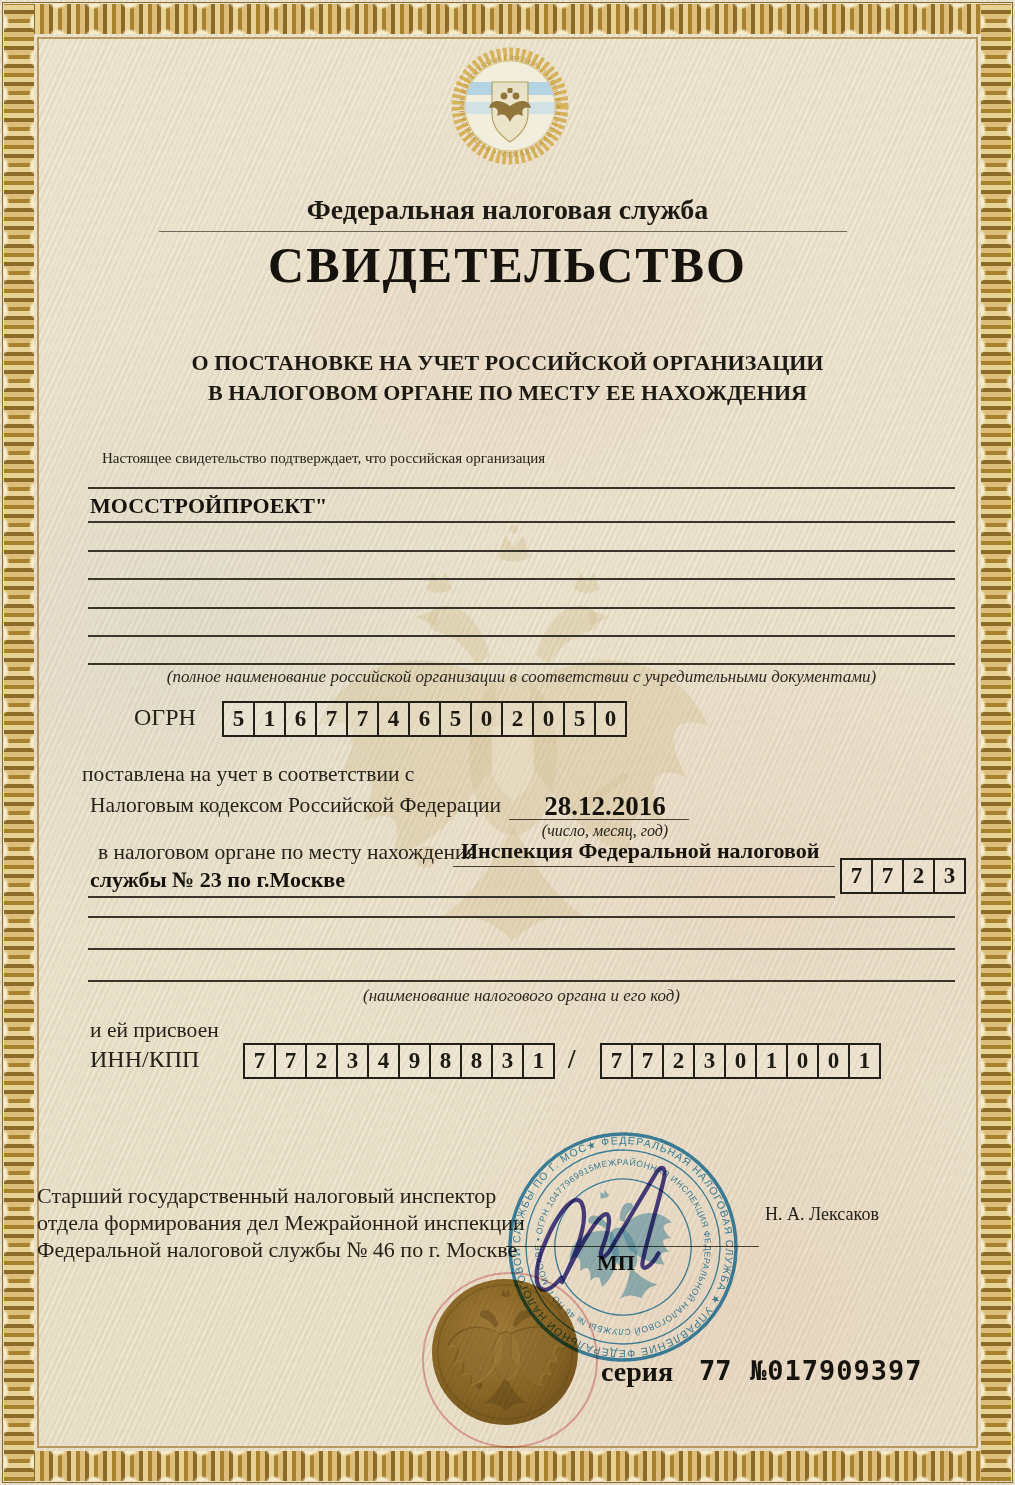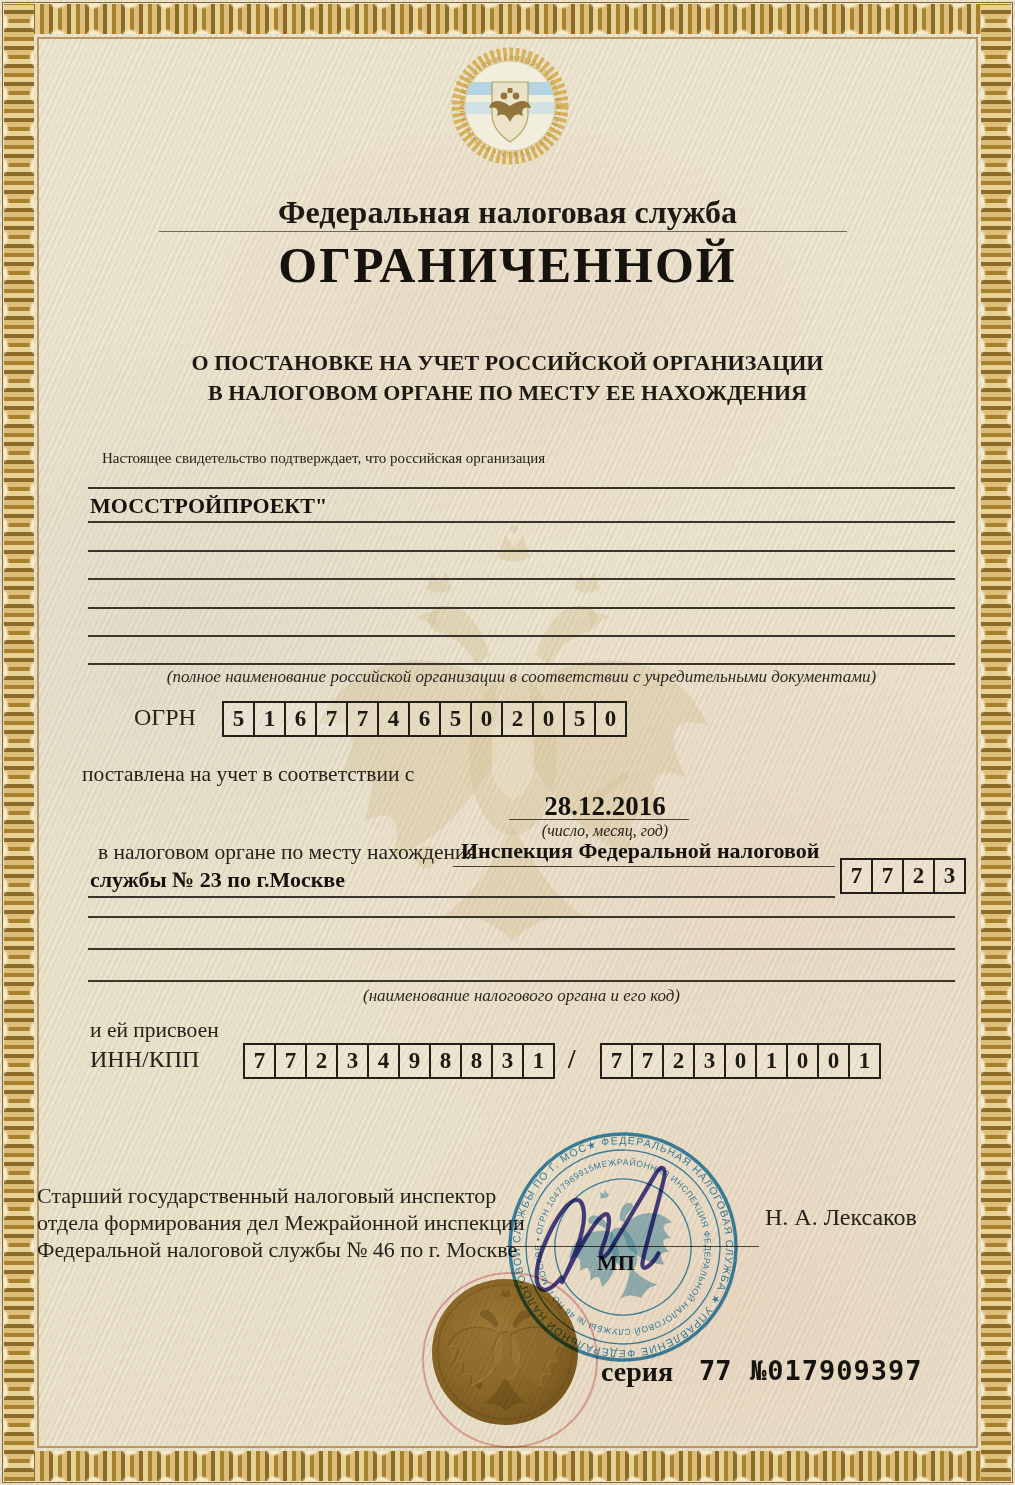--- a/index.html
+++ b/index.html
@@ -94,23 +94,23 @@
     <path d="M44,38 h36 v32 c0,13 -9,22 -18,28 -9,-6 -18,-15 -18,-28 z" fill="#ece4c6" stroke="#b09a55" stroke-width="1.2" opacity=".9"></path>
     <g fill="#8e7033" opacity=".95">
       <path d="M62,62 C51,54 43,56 41,64 C49,62 51,66 49,72 C56,68 59,72 62,78 C65,72 68,68 75,72 C73,66 75,62 83,64 C81,56 73,54 62,62 z"></path>
       <circle cx="56" cy="52" r="3.4"></circle>
         <circle cx="68" cy="52" r="3.4"></circle>
       <rect x="59.5" y="44" width="5" height="5" rx="1"></rect>
     </g>
   </svg>
 
 
-  <div class="abs ctr b" style="top:194px;font-size:32px;color:#1d1a14;">Федеральная налоговая служба</div>
+  <div class="abs ctr b" style="top:194px;font-size:28px;color:#1d1a14;">Федеральная налоговая служба</div>
   <div class="abs" style="top:231px;left:159px;width:688px;border-top:1px solid #6e685c;"></div>
-  <div class="abs ctr b" style="top:236px;font-size:50px;letter-spacing:2px;color:#16130e;">ОГРАНИЧЕННОЙ</div>
+  <div class="abs ctr b" style="top:236px;font-size:50px;letter-spacing:2px;color:#16130e;">СВИДЕТЕЛЬСТВО</div>
   <div class="abs ctr b" style="top:350px;font-size:22px;color:#1d1a14;">О ПОСТАНОВКЕ НА УЧЕТ РОССИЙСКОЙ ОРГАНИЗАЦИИ</div>
   <div class="abs ctr b" style="top:380px;font-size:22px;color:#1d1a14;">В НАЛОГОВОМ ОРГАНЕ  ПО МЕСТУ ЕЕ НАХОЖДЕНИЯ</div>
 
   <div class="abs" style="left:90px;top:450px;font-size:15px;margin-left:12px;">Настоящее свидетельство подтверждает, что российская организация</div>
   <div class="abs b" style="left:90px;top:493px;font-size:22px;color:#16130e;">МОССТРОЙПРОЕКТ"</div>
 
   <div class="rule" style="top:487px;left:88px;width:867px;"></div>
   <div class="rule" style="top:521px;left:88px;width:867px;"></div>
   <div class="rule" style="top:550px;left:88px;width:867px;"></div>
   <div class="rule" style="top:578px;left:88px;width:867px;"></div>
@@ -131,20 +131,21 @@
     <span class="cell">6</span>
     <span class="cell">5</span>
     <span class="cell">0</span>
     <span class="cell">2</span>
     <span class="cell">0</span>
     <span class="cell">5</span>
     <span class="cell">0</span>
   </div>
 
   <div class="abs" style="left:82px;top:762px;font-size:21.5px;">поставлена на учет в соответствии с</div>
+  <div class="abs" style="left:90px;top:793px;font-size:21.5px;">Налоговым кодексом Российской Федерации</div>
   <div class="abs b" style="left:500px;top:791px;width:210px;text-align:center;font-size:27px;color:#16130e;">28.12.2016</div>
   <div class="thinrule" style="top:819px;left:509px;width:180px;"></div>
   <div class="abs it" style="left:500px;top:822px;width:210px;text-align:center;font-size:16px;">(число, месяц, год)</div>
 
   <div class="abs" style="left:90px;top:840px;font-size:21.5px;margin-left:8px;">в налоговом органе по месту нахождения</div>
   <div class="abs b" style="left:461px;top:838px;font-size:22px;color:#16130e;">Инспекция Федеральной налоговой</div>
   <div class="thinrule" style="top:866px;left:453px;width:382px;"></div>
   <div class="abs b" style="left:90px;top:867px;font-size:22px;color:#16130e;">службы № 23 по г.Москве</div>
   <div class="rule" style="top:896px;left:88px;width:747px;"></div>
 
@@ -185,21 +186,21 @@
     <span class="cell">0</span>
     <span class="cell">0</span>
     <span class="cell">1</span>
   </div>
 
   <div class="abs" style="left:37px;top:1162px;font-size:22px;line-height:27px;margin-top:20px;">
     <div>Старший государственный налоговый инспектор</div>
     <div>отдела формирования дел Межрайонной инспекции</div>
     <div>Федеральной налоговой службы № 46 по г. Москве</div>
   </div>
-  <div class="abs" style="left:765px;top:1204px;font-size:24px;">Н. А. Лексаков</div>
+  <div class="abs" style="left:765px;top:1204px;font-size:18px;">Н. А. Лексаков</div>
   <div class="thinrule" style="top:1246px;left:506px;width:253px;"></div>
   <div class="abs b" style="left:597px;top:1250px;font-size:22px;color:#16130e;">МП</div>
 
   <svg class="abs" style="left:415px;top:1265px;mix-blend-mode:multiply;" width="195" height="195" viewBox="0 0 195 195">
     <defs>
       <radialGradient id="gs" cx="42%" cy="38%" r="70%">
         <stop offset="0%" stop-color="#b08e48"></stop>
           <stop offset="60%" stop-color="#96752f"></stop>
           <stop offset="100%" stop-color="#7e6026"></stop>
       </radialGradient>

